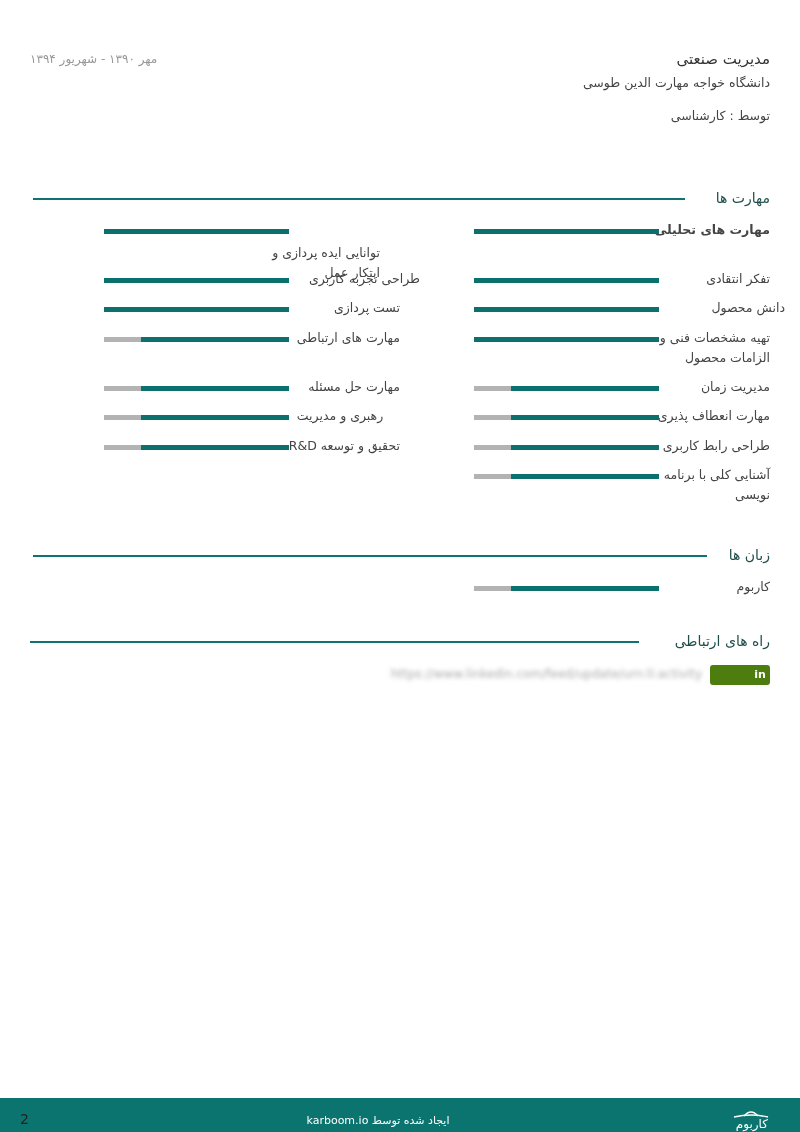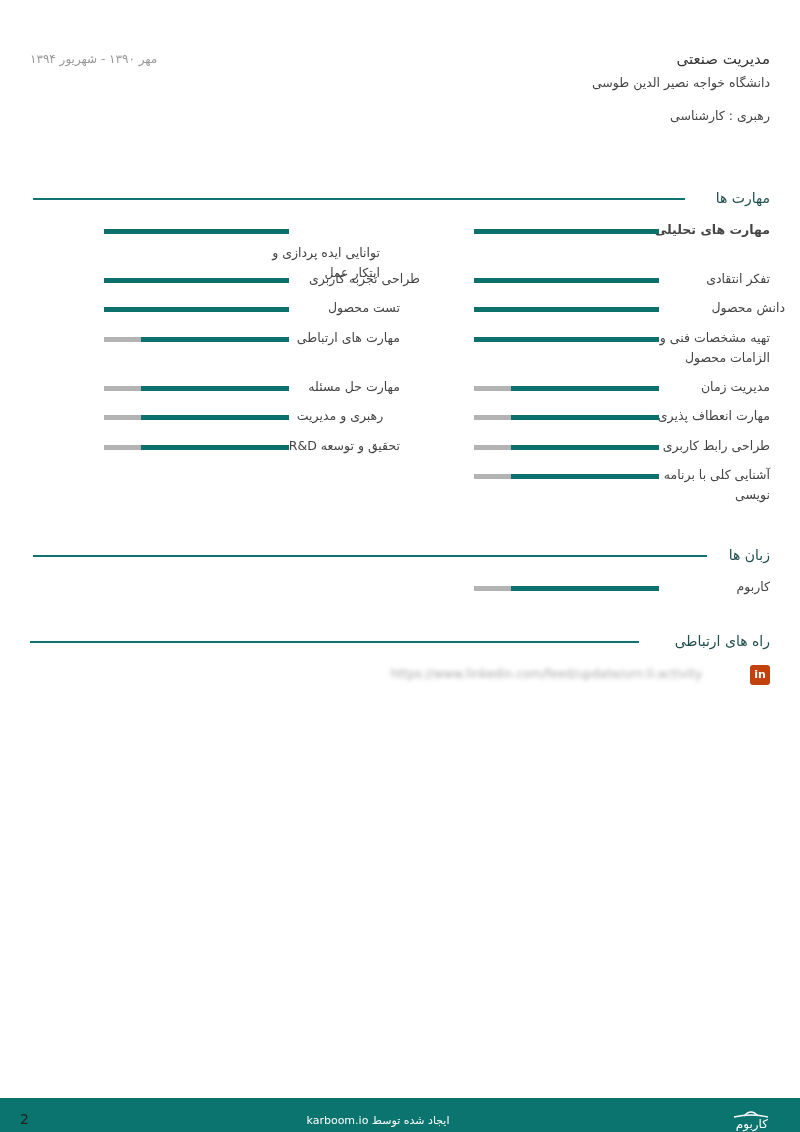--- a/index.html
+++ b/index.html
@@ -13,28 +13,28 @@
   .section-title { font-size:14px; color:#1f4f4c; direction:rtl; white-space:nowrap; }
   .section-line { height:2px; background:#0f7470; }
   .skill-label { font-size:12.5px; color:#444; direction:rtl; text-align:right; line-height:20px; }
   .bar { height:5px; background:#b3b3b3; }
   .bar-fill { height:5px; background:#0c716d; float:right; }
   .footer { left:0; top:1098px; width:800px; height:34px; background:#0b746f; }
   .footer-page { left:20px; top:1111px; font-size:14px; color:#222; }
   .footer-text { left:0; width:756px; text-align:center; top:1114px; font-size:11px; color:#fff; direction:rtl; }
   .footer-logo { right:24px; top:1106px; color:#fff; font-size:11px; }
   .link-text { right:98px; top:667px; font-size:12px; color:#aaa; filter:blur(2.2px); direction:ltr; }
-  .linkedin { right:30px; top:665px; width:20px; height:20px; background:#c2410c; border-radius:3px; color:#fff; font-size:11px; font-weight:bold; text-align:center; line-height:20px; }
+  .linkedin { right:30px; top:665px; width:20px; height:20px; background:#4d7c0f; border-radius:3px; color:#fff; font-size:11px; font-weight:bold; text-align:center; line-height:20px;padding-left:40px; }
 </style>
 </head>
 <body>
 
 <div class="abs rtl title">مدیریت صنعتی</div>
-<div class="abs rtl uni">دانشگاه خواجه نصیر الدین طوسی</div>
-<div class="abs rtl degree">رهبری : کارشناسی</div>
+<div class="abs rtl uni">دانشگاه خواجه مهارت الدین طوسی</div>
+<div class="abs rtl degree">توسط : کارشناسی</div>
 <div class="abs dates">مهر ۱۳۹۰ - شهریور ۱۳۹۴</div>
 
 <div class="abs section-title" style="right:30px; top:190px;">مهارت ها</div>
 <div class="abs section-line" style="left:33px; width:652px; top:198px;"></div>
 
 <div id="skills-right">
     <div class="abs skill-label" style="right: 30px; top: 220px; width: 120px; font-weight: bold;">مهارت های تحلیلی</div>
     <div class="abs bar" style="left: 474px; width: 185px; top: 229px;">
       <div class="bar-fill" style="width: 100%;"></div>
     </div>
@@ -69,21 +69,21 @@
   </div>
 <div id="skills-left">
     <div class="abs skill-label" style="right: 420px; top: 220px; width: 120px; margin-top: 23px;">توانایی ایده پردازی و ابتکار عمل</div>
     <div class="abs bar" style="left: 104px; width: 185px; top: 229px;">
       <div class="bar-fill" style="width: 100%;"></div>
     </div>
     <div class="abs skill-label" style="right: 380px; top: 269px; width: 120px;">طراحی تجربه کاربری</div>
     <div class="abs bar" style="left: 104px; width: 185px; top: 278px;">
       <div class="bar-fill" style="width: 100%;"></div>
     </div>
-    <div class="abs skill-label" style="right: 400px; top: 298px; width: 120px;">تست محصول</div>
+    <div class="abs skill-label" style="right: 400px; top: 298px; width: 120px;">تست پردازی</div>
     <div class="abs bar" style="left: 104px; width: 185px; top: 307px;">
       <div class="bar-fill" style="width: 100%;"></div>
     </div>
     <div class="abs skill-label" style="right: 400px; top: 328px; width: 120px;">مهارت های ارتباطی</div>
     <div class="abs bar" style="left: 104px; width: 185px; top: 337px;">
       <div class="bar-fill" style="width: 80%;"></div>
     </div>
     <div class="abs skill-label" style="right: 400px; top: 377px; width: 120px;">مهارت حل مسئله</div>
     <div class="abs bar" style="left: 104px; width: 185px; top: 386px;">
       <div class="bar-fill" style="width: 80%;"></div>

